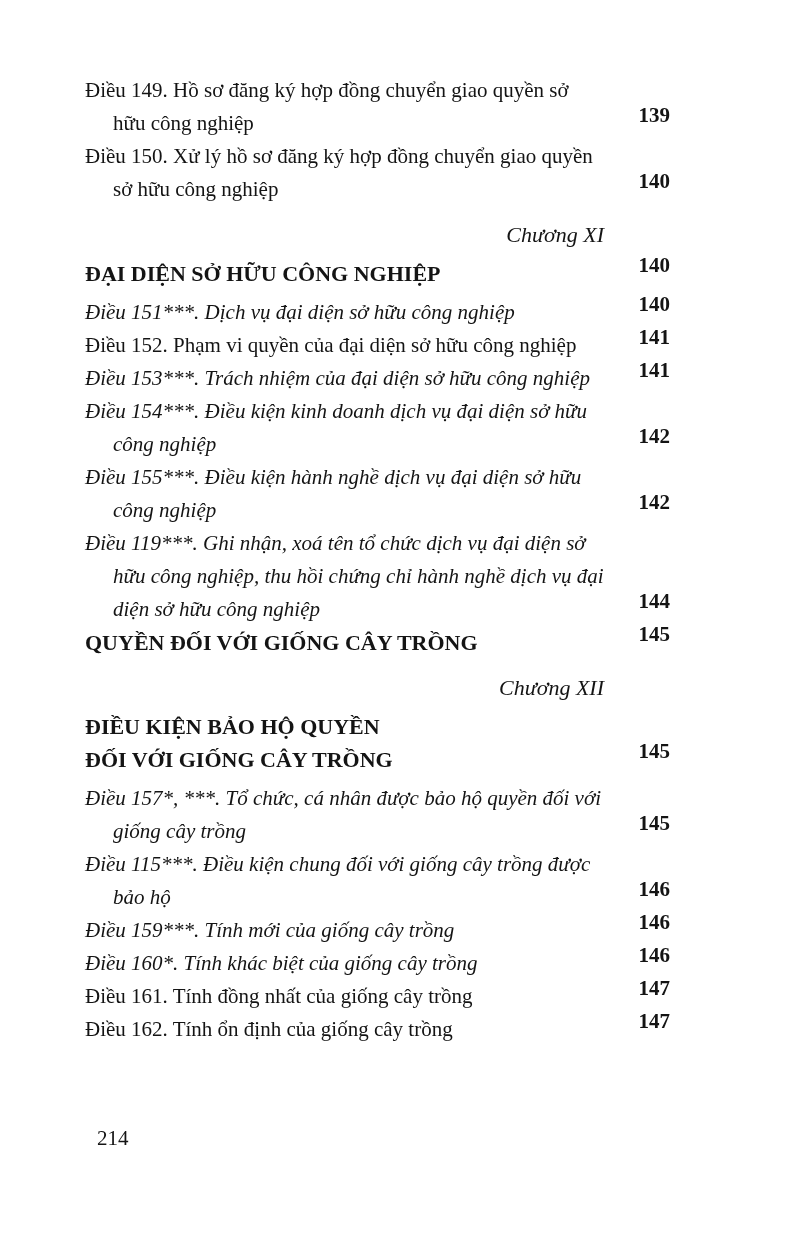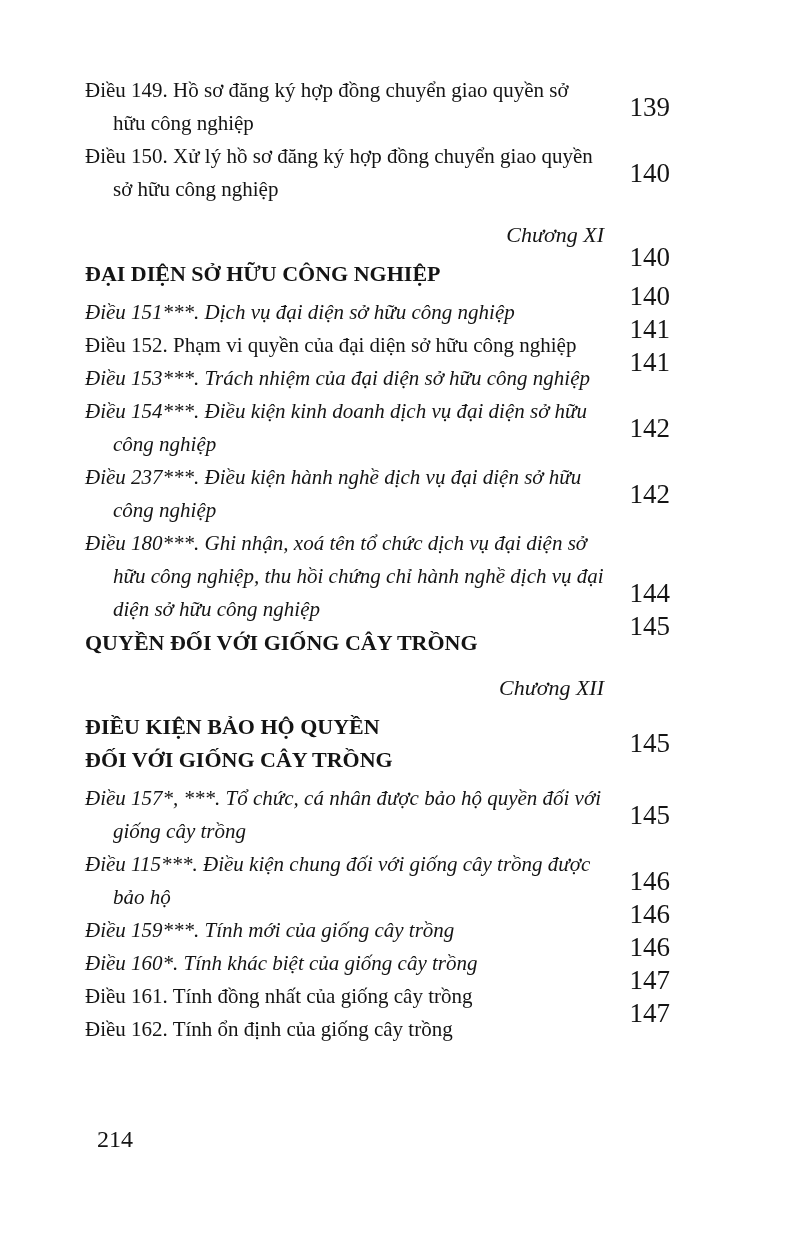--- a/index.html
+++ b/index.html
@@ -30,25 +30,25 @@
   .toc-title {
     display: block;
     padding-left: 28px;
     text-indent: -28px;
     padding-right: 66px;
     white-space: pre-line;
   }
   .toc-page {
     position: absolute;
     right: 0;
-    bottom: 16px;
+    bottom: 8px;
     line-height: 33px;
     font-style: normal;
-    font-weight: normal;
-    font-size: 27px;
+    font-weight: bold;
+    font-size: 21px;
   }
   .toc-row.italic .toc-title { font-style: italic; }
   .toc-row.center-italic { margin: 12px 0 6px; }
   .toc-row.center-italic .toc-title {
     text-align: right;
     text-indent: 0;
     padding-left: 0;
     font-style: italic;
     font-size: 22px;
   }
@@ -57,21 +57,21 @@
     text-indent: 0;
     padding-left: 0;
     font-weight: bold;
     font-size: 22px;
     line-height: 33px;
   }
   .footer-page-number {
     position: absolute;
     left: 97px;
     top: 1126px;
-    font-size: 24px;
+    font-size: 21px;
   }
 </style>
 </head>
 <body>
 
 <div class="page">
   <div class="toc">
       <div class="toc-row normal">
         <span class="toc-title">Điều 149. Hồ sơ đăng ký hợp đồng chuyển giao quyền sở hữu công nghiệp</span>
         <span class="toc-page">139</span>
@@ -97,25 +97,25 @@
       </div>
       <div class="toc-row italic">
         <span class="toc-title">Điều 153***. Trách nhiệm của đại diện sở hữu công nghiệp</span>
         <span class="toc-page">141</span>
       </div>
       <div class="toc-row italic">
         <span class="toc-title">Điều 154***. Điều kiện kinh doanh dịch vụ đại diện sở hữu công nghiệp</span>
         <span class="toc-page">142</span>
       </div>
       <div class="toc-row italic">
-        <span class="toc-title">Điều 237***. Điều kiện hành nghề dịch vụ đại diện sở hữu công nghiệp</span>
+        <span class="toc-title">Điều 155***. Điều kiện hành nghề dịch vụ đại diện sở hữu công nghiệp</span>
         <span class="toc-page">142</span>
       </div>
       <div class="toc-row italic">
-        <span class="toc-title">Điều 180***. Ghi nhận, xoá tên tổ chức dịch vụ đại diện sở hữu công nghiệp, thu hồi chứng chỉ hành nghề dịch vụ đại diện sở hữu công nghiệp</span>
+        <span class="toc-title">Điều 119***. Ghi nhận, xoá tên tổ chức dịch vụ đại diện sở hữu công nghiệp, thu hồi chứng chỉ hành nghề dịch vụ đại diện sở hữu công nghiệp</span>
         <span class="toc-page">144</span>
       </div>
       <div class="toc-row center-bold">
         <span class="toc-title">QUYỀN ĐỐI VỚI GIỐNG CÂY TRỒNG</span>
         <span class="toc-page">145</span>
       </div>
       <div class="toc-row center-italic">
         <span class="toc-title">Chương XII</span>
       </div>
       <div class="toc-row center-bold">

